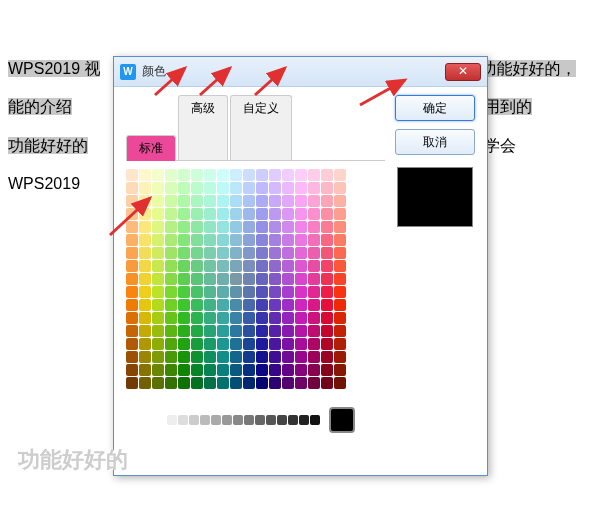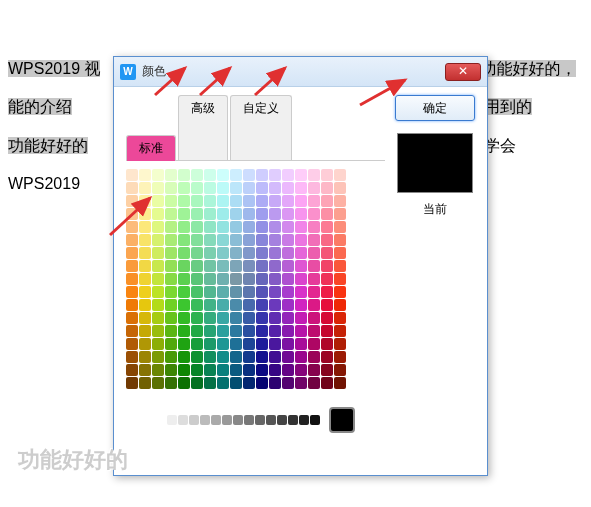--- a/index.html
+++ b/index.html
@@ -373,22 +373,22 @@
           <div class="gsw" style="background: rgb(85, 85, 85);"></div>
           <div class="gsw" style="background: rgb(68, 68, 68);"></div>
           <div class="gsw" style="background: rgb(51, 51, 51);"></div>
           <div class="gsw" style="background: rgb(34, 34, 34);"></div>
           <div class="gsw" style="background: rgb(17, 17, 17);"></div>
           <div class="sel-sw" style="background: rgb(0, 0, 0);"></div>
       </div>
     </div>
     <div class="right">
       <button class="btn pri">确定</button>
+      <button class="btn">取消</button>
       <div class="preview-box" style="background: rgb(0, 0, 0);"></div>
-      <div class="cur-label">当前</div>
     </div>
   </div>
 </div>
 
 <svg class="arrow" style="left:150px;top:60px" width="50" height="40">
     <defs>
       <marker id="ah" markerWidth="8" markerHeight="8" refX="6" refY="3" orient="auto">
         <path d="M0,0 L7,3 L0,6 Z" fill="#e03030"></path>
       </marker>
     </defs>

